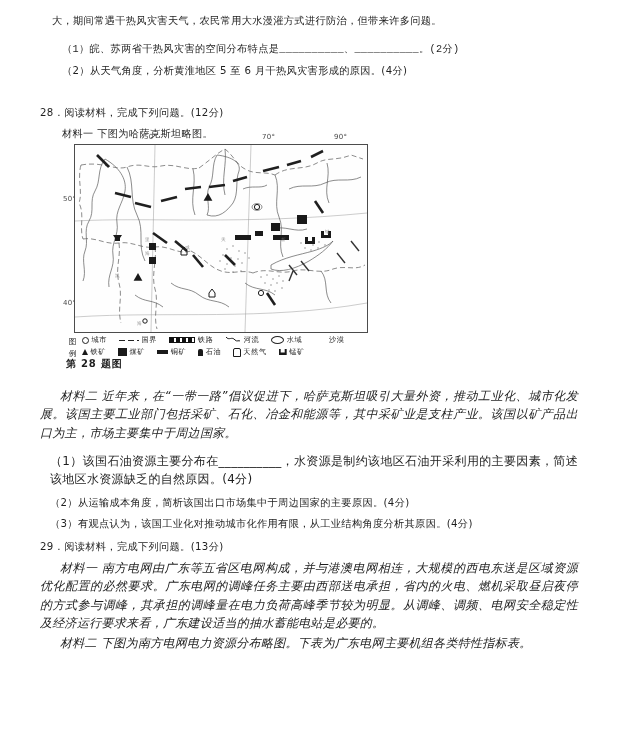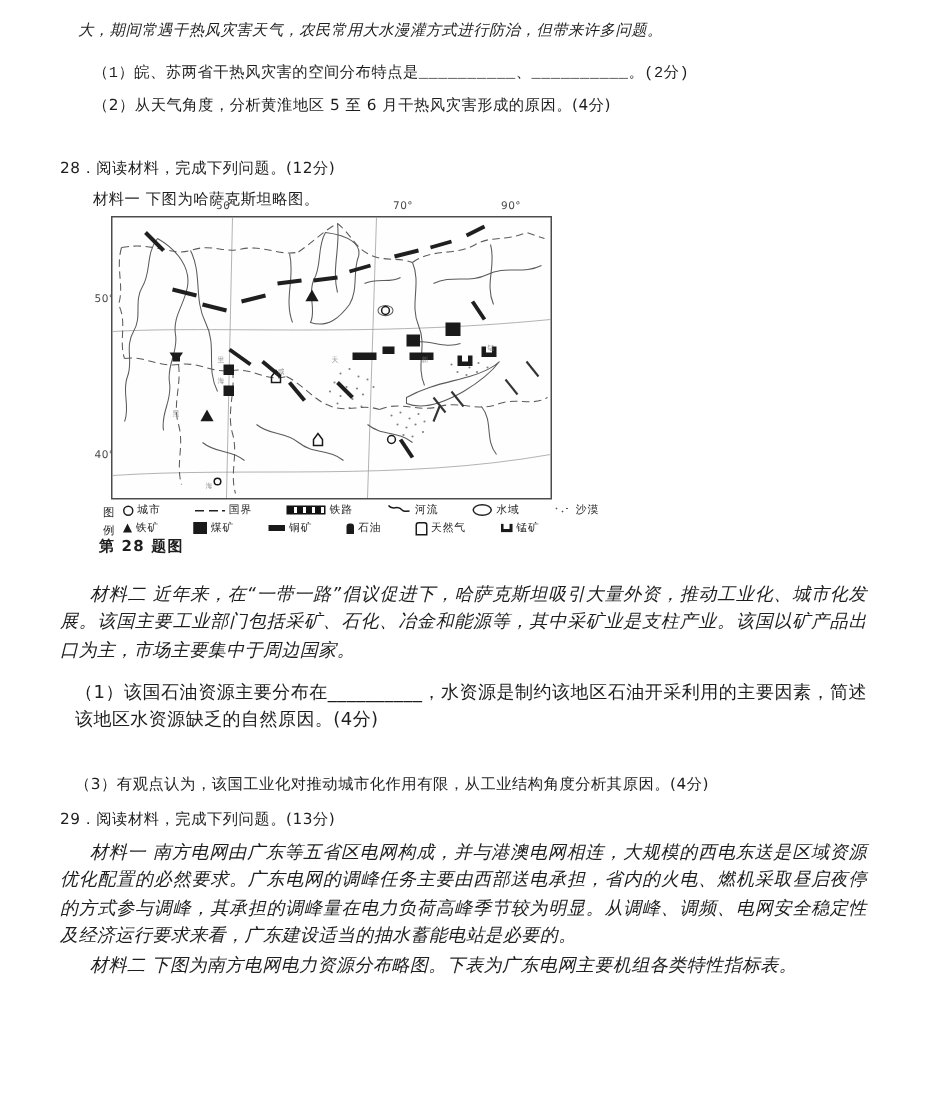--- a/index.html
+++ b/index.html
@@ -84,21 +84,21 @@
     font-size: 7.6px;
     line-height: 11.5px;
     text-align: center;
     color: #262626;
   }
   .legend-row {
     position: absolute;
     left: 16px;
     display: flex;
     align-items: center;
-    gap: 16px;
+    gap: 5px;
     white-space: nowrap;
   }
   .legend-row .li {
     display: inline-flex;
     align-items: center;
     margin-right: 7px;
   }
   .legend-row .li .gl {
     display: inline-block;
     margin-right: 2.5px;
@@ -140,21 +140,21 @@
     letter-spacing: 0.8px;
     color: #1e1e1e;
     font-weight: bold;
   }
 </style>
 </head>
 <body>
 
 <div class="page">
 
-  <div class="txt" style="left:52px; top:12px;font-style:italic;">大，期间常遇干热风灾害天气，农民常用大水漫灌方式进行防治，但带来许多问题。</div>
+  <div class="txt" style="left:52px; top:12px;">大，期间常遇干热风灾害天气，农民常用大水漫灌方式进行防治，但带来许多问题。</div>
 
   <div class="txt" style="left:62px; top:41px;font-family:Liberation Mono, monospace;">（1）皖、苏两省干热风灾害的空间分布特点是__________、__________。(2分)</div>
   <div class="txt" style="left:62px; top:62px;">（2）从天气角度，分析黄淮地区 5 至 6 月干热风灾害形成的原因。(4分)</div>
 
   <div class="txt" style="left:40px; top:104px;">28．阅读材料，完成下列问题。(12分)</div>
   <div class="txt" style="left:62px; top:125px;">材料一 下图为哈萨克斯坦略图。</div>
 
   <div class="figure">
 
     <div class="maplabel" style="left:78px; top:0px;">50°</div>
@@ -383,19 +383,20 @@
         </span>
       </div>
     </div>
 
     <div class="fig-caption">第 28 题图</div>
   </div>
 
   <div class="para ital" style="left:40px; top:387px; width:538px; text-indent:20px;">材料二 近年来，在“一带一路”倡议促进下，哈萨克斯坦吸引大量外资，推动工业化、城市化发展。该国主要工业部门包括采矿、石化、冶金和能源等，其中采矿业是支柱产业。该国以矿产品出口为主，市场主要集中于周边国家。</div>
 
   <div class="para" style="left:50px; top:452px; width:528px;">（1）该国石油资源主要分布在__________，水资源是制约该地区石油开采利用的主要因素，简述该地区水资源缺乏的自然原因。(4分)</div>
+  <div class="txt" style="left:50px; top:494px;">（2）从运输成本角度，简析该国出口市场集中于周边国家的主要原因。(4分)</div>
   <div class="txt" style="left:50px; top:515px;">（3）有观点认为，该国工业化对推动城市化作用有限，从工业结构角度分析其原因。(4分)</div>
 
   <div class="txt" style="left:40px; top:538px;">29．阅读材料，完成下列问题。(13分)</div>
   <div class="para ital" style="left:40px; top:559px; width:538px; text-indent:20px;">材料一 南方电网由广东等五省区电网构成，并与港澳电网相连，大规模的西电东送是区域资源优化配置的必然要求。广东电网的调峰任务主要由西部送电承担，省内的火电、燃机采取昼启夜停的方式参与调峰，其承担的调峰量在电力负荷高峰季节较为明显。从调峰、调频、电网安全稳定性及经济运行要求来看，广东建设适当的抽水蓄能电站是必要的。</div>
   <div class="para ital" style="left:40px; top:634px; width:538px; text-indent:20px;">材料二 下图为南方电网电力资源分布略图。下表为广东电网主要机组各类特性指标表。</div>
 
 </div>
 
 </body></html>

